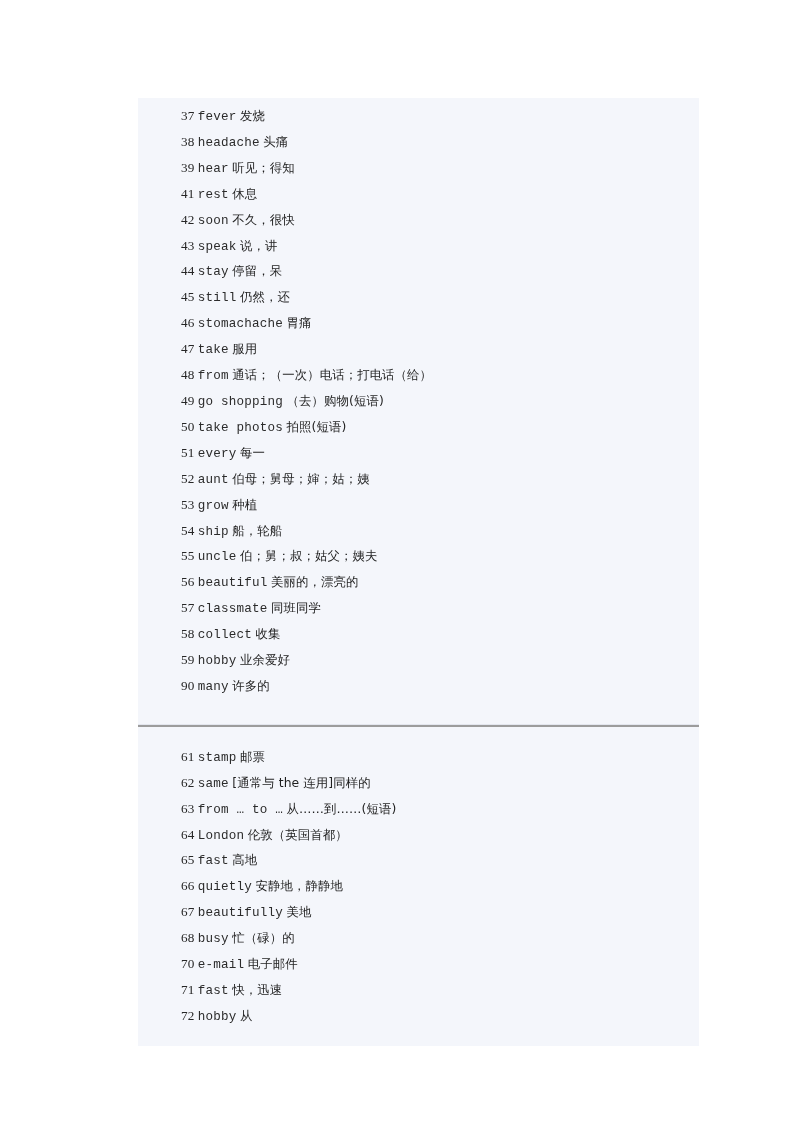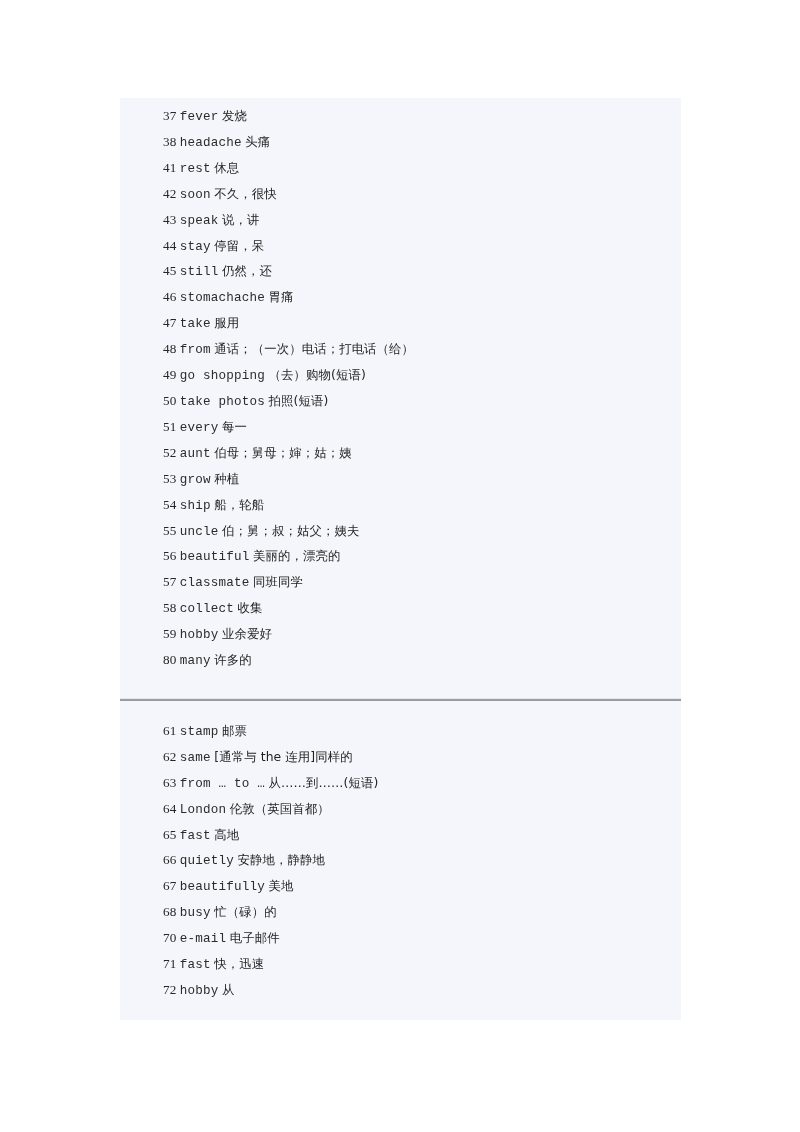--- a/index.html
+++ b/index.html
@@ -13,20 +13,21 @@
     font-family: "Liberation Serif", serif;
     -webkit-font-smoothing: antialiased;
   }
 
   .page {
     position: relative;
     width: 708px;
     height: 1132px;
     background: #ffffff;
     overflow: hidden;
+    margin-left: 18px;
   }
 
   
   .doc-column {
     position: absolute;
     left: 120px;
     top: 98px;
     width: 561px;
     background: #f4f6fb;
   }
@@ -85,40 +86,41 @@
 <body>
 
 <div class="page">
 
   <div class="doc-column">
 
     <div class="word-block block-top">
       <div id="list-upper">
           <div class="word-line"><span class="idx">37</span> <span class="en">fever</span> <span class="zh">发烧</span></div>
           <div class="word-line"><span class="idx">38</span> <span class="en">headache</span> <span class="zh">头痛</span></div>
+          <div class="word-line"><span class="idx">39</span> <span class="en">hear</span> <span class="zh">听见；得知</span></div>
           <div class="word-line"><span class="idx">41</span> <span class="en">rest</span> <span class="zh">休息</span></div>
           <div class="word-line"><span class="idx">42</span> <span class="en">soon</span> <span class="zh">不久，很快</span></div>
           <div class="word-line"><span class="idx">43</span> <span class="en">speak</span> <span class="zh">说，讲</span></div>
           <div class="word-line"><span class="idx">44</span> <span class="en">stay</span> <span class="zh">停留，呆</span></div>
           <div class="word-line"><span class="idx">45</span> <span class="en">still</span> <span class="zh">仍然，还</span></div>
           <div class="word-line"><span class="idx">46</span> <span class="en">stomachache</span> <span class="zh">胃痛</span></div>
           <div class="word-line"><span class="idx">47</span> <span class="en">take</span> <span class="zh">服用</span></div>
           <div class="word-line"><span class="idx">48</span> <span class="en">from</span> <span class="zh">通话；（一次）电话；打电话（给）</span></div>
           <div class="word-line"><span class="idx">49</span> <span class="en">go shopping</span> <span class="zh">（去）购物(短语)</span></div>
           <div class="word-line"><span class="idx">50</span> <span class="en">take photos</span> <span class="zh">拍照(短语)</span></div>
           <div class="word-line"><span class="idx">51</span> <span class="en">every</span> <span class="zh">每一</span></div>
           <div class="word-line"><span class="idx">52</span> <span class="en">aunt</span> <span class="zh">伯母；舅母；婶；姑；姨</span></div>
           <div class="word-line"><span class="idx">53</span> <span class="en">grow</span> <span class="zh">种植</span></div>
           <div class="word-line"><span class="idx">54</span> <span class="en">ship</span> <span class="zh">船，轮船</span></div>
           <div class="word-line"><span class="idx">55</span> <span class="en">uncle</span> <span class="zh">伯；舅；叔；姑父；姨夫</span></div>
           <div class="word-line"><span class="idx">56</span> <span class="en">beautiful</span> <span class="zh">美丽的，漂亮的</span></div>
           <div class="word-line"><span class="idx">57</span> <span class="en">classmate</span> <span class="zh">同班同学</span></div>
           <div class="word-line"><span class="idx">58</span> <span class="en">collect</span> <span class="zh">收集</span></div>
           <div class="word-line"><span class="idx">59</span> <span class="en">hobby</span> <span class="zh">业余爱好</span></div>
-          <div class="word-line"><span class="idx">80</span> <span class="en">many</span> <span class="zh">许多的</span></div>
+          <div class="word-line"><span class="idx">90</span> <span class="en">many</span> <span class="zh">许多的</span></div>
         </div>
     </div>
 
     <div class="divider-gap-above"></div>
     <div class="section-divider"></div>
 
     <div class="word-block block-bottom">
       <div id="list-lower">
           <div class="word-line"><span class="idx">61</span> <span class="en">stamp</span> <span class="zh">邮票</span></div>
           <div class="word-line"><span class="idx">62</span> <span class="en">same</span> <span class="zh">[通常与 the 连用]同样的</span></div>

